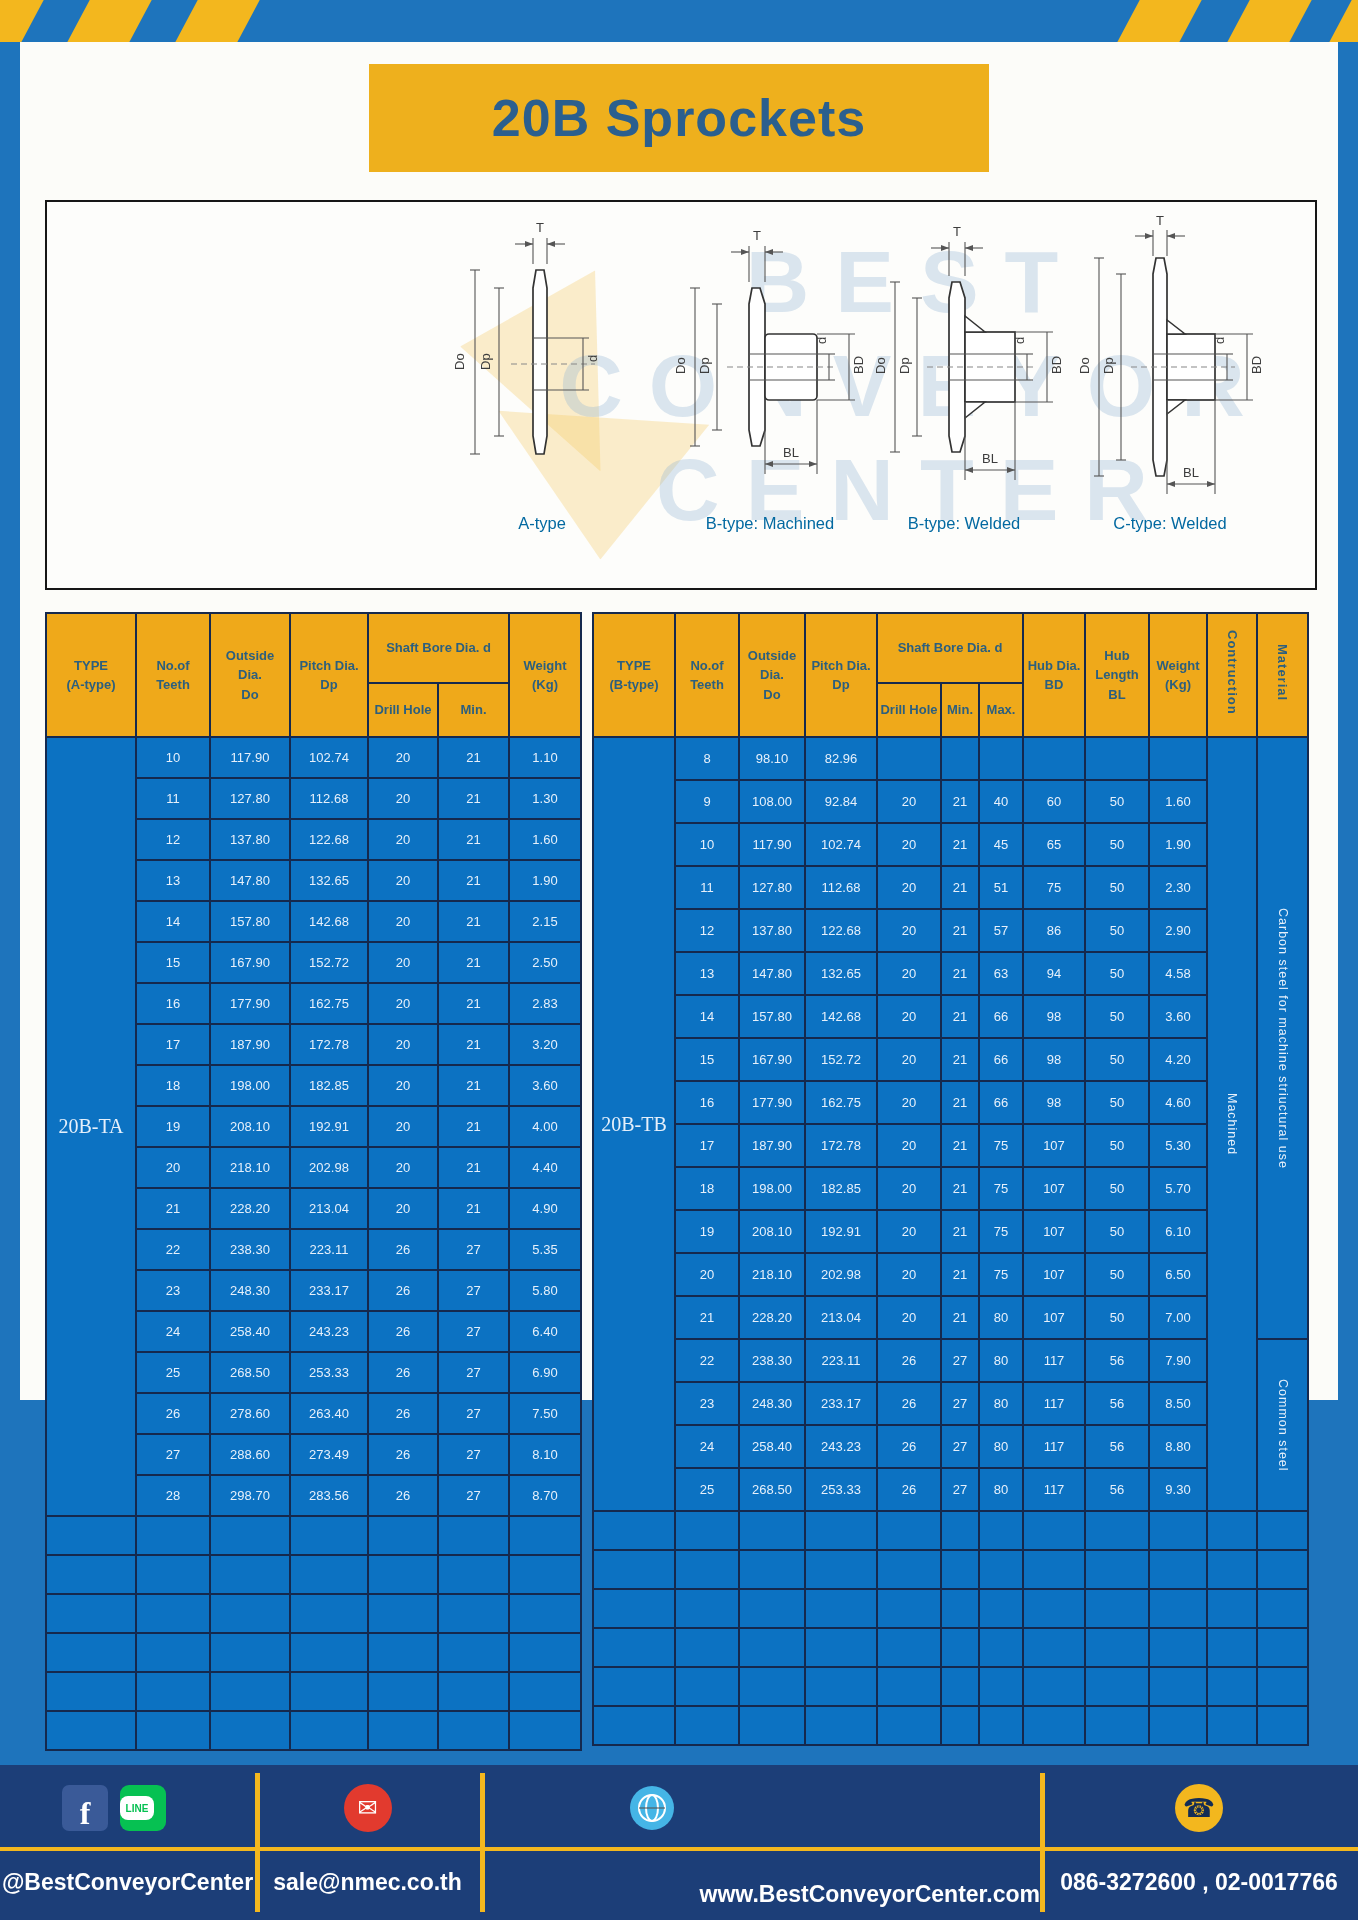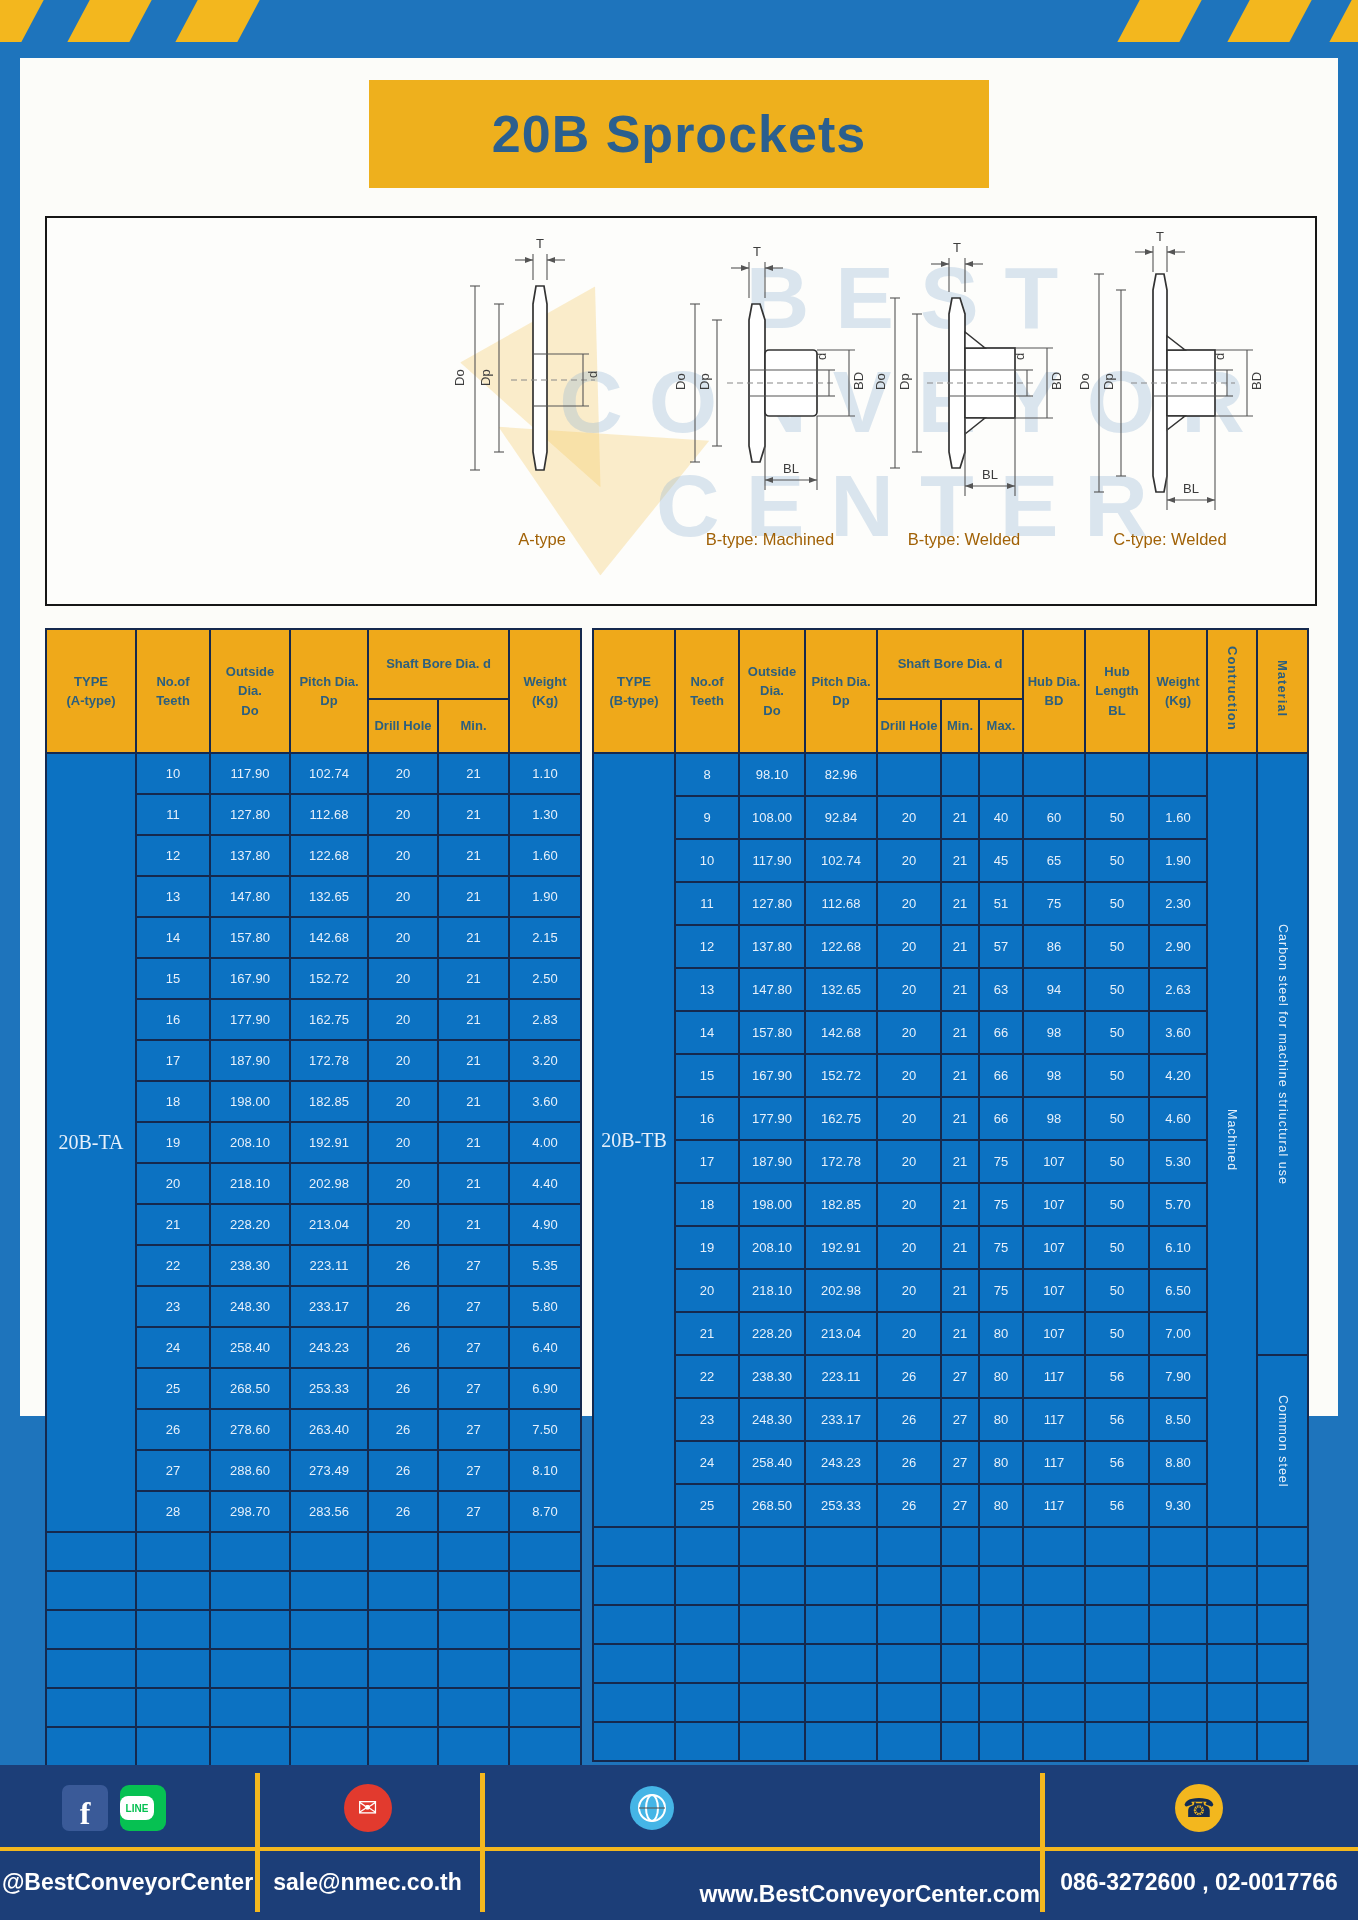--- a/index.html
+++ b/index.html
@@ -4,38 +4,38 @@
 <style>
   html,body{margin:0;padding:0;}
   body{
     width:1358px;height:1920px;position:relative;overflow:hidden;
     background:#1e74bc;font-family:"Liberation Sans", sans-serif;
   }
   
   .band{position:absolute;top:0;left:0;width:1358px;height:42px;background:#1e74bc;overflow:hidden;}
   .stripe{position:absolute;top:-8px;height:60px;width:62px;background:#f3b71e;transform:skewX(-28deg);}
   
-  .sheet{position:absolute;top:42px;left:20px;width:1318px;height:1358px;background:#fcfcf9;margin-top:16px;}
+  .sheet{position:absolute;top:42px;left:20px;width:1318px;height:1358px;background:#fcfcf9;}
   
   .title-box{position:absolute;left:349px;top:22px;width:620px;height:108px;background:#eeb01d;
     display:flex;align-items:center;justify-content:center;}
   .title-box h1{margin:0;font-size:52px;font-weight:bold;color:#2b5f8e;letter-spacing:1px;}
   
   .panel{position:absolute;left:25px;top:158px;width:1268px;height:386px;background:#fdfdfb;
     border:2.5px solid #161616;overflow:hidden;}
   .specs{position:absolute;left:18px;top:82px;z-index:2;}
   .spec-line{display:block;white-space:pre;font-weight:bold;font-size:19px;color:#1d5878;line-height:31px;}
   .watermark{position:absolute;right:5px;top:28px;width:790px;z-index:0;text-align:center;
     font-weight:bold;font-size:88px;letter-spacing:26px;line-height:1.18;color:rgba(150,183,214,0.33);}
   .wm-shape{position:absolute;z-index:0;background:rgba(246,199,90,0.30);}
   .wm-s1{left:420px;top:60px;width:180px;height:180px;transform:rotate(25deg);clip-path:polygon(50% 0,100% 100%,0 70%);}
   .wm-s2{left:470px;top:180px;width:200px;height:170px;transform:rotate(-15deg);clip-path:polygon(0 0,100% 40%,30% 100%);}
   .diagram{position:absolute;top:10px;z-index:1;width:190px;text-align:center;}
   .diagram svg{display:block;margin:0 auto;}
-  .caption{font-size:16.5px;color:#a16207;margin-top:2px;font-family:"Liberation Sans",sans-serif;}
+  .caption{font-size:16.5px;color:#0369a1;margin-top:2px;font-family:"Liberation Sans",sans-serif;}
   .dA{left:400px;} .dB{left:618px;width:210px;} .dC{left:822px;} .dD{left:1028px;}
   svg line{stroke:#555;stroke-width:1.1;}
   svg .body-ln{stroke:#333;stroke-width:1.7;}
   svg .dash{stroke-dasharray:6 4;stroke:#888;}
   svg text{fill:#3d3d3d;font-size:13px;font-family:"Liberation Sans",sans-serif;}
   
   .tables{position:absolute;left:25px;top:570px;display:flex;gap:10px;align-items:flex-start;}
   table.tbl{border-collapse:collapse;table-layout:fixed;background:#0c72c2;border:2.5px solid #15294e;}
   .tbl th{background:#efa91a;color:#2c5f7e;font-weight:bold;font-size:13px;border:2px solid #15294e;
     white-space:pre-line;line-height:1.5;padding:1px;text-align:center;vertical-align:middle;}
@@ -593,21 +593,21 @@
           </tr>
           <tr>
             <td>13</td>
             <td>147.80</td>
             <td>132.65</td>
             <td>20</td>
             <td>21</td>
             <td>63</td>
             <td>94</td>
             <td>50</td>
-            <td>2.63</td>
+            <td>4.58</td>
           </tr>
           <tr>
             <td>14</td>
             <td>157.80</td>
             <td>142.68</td>
             <td>20</td>
             <td>21</td>
             <td>66</td>
             <td>98</td>
             <td>50</td>

